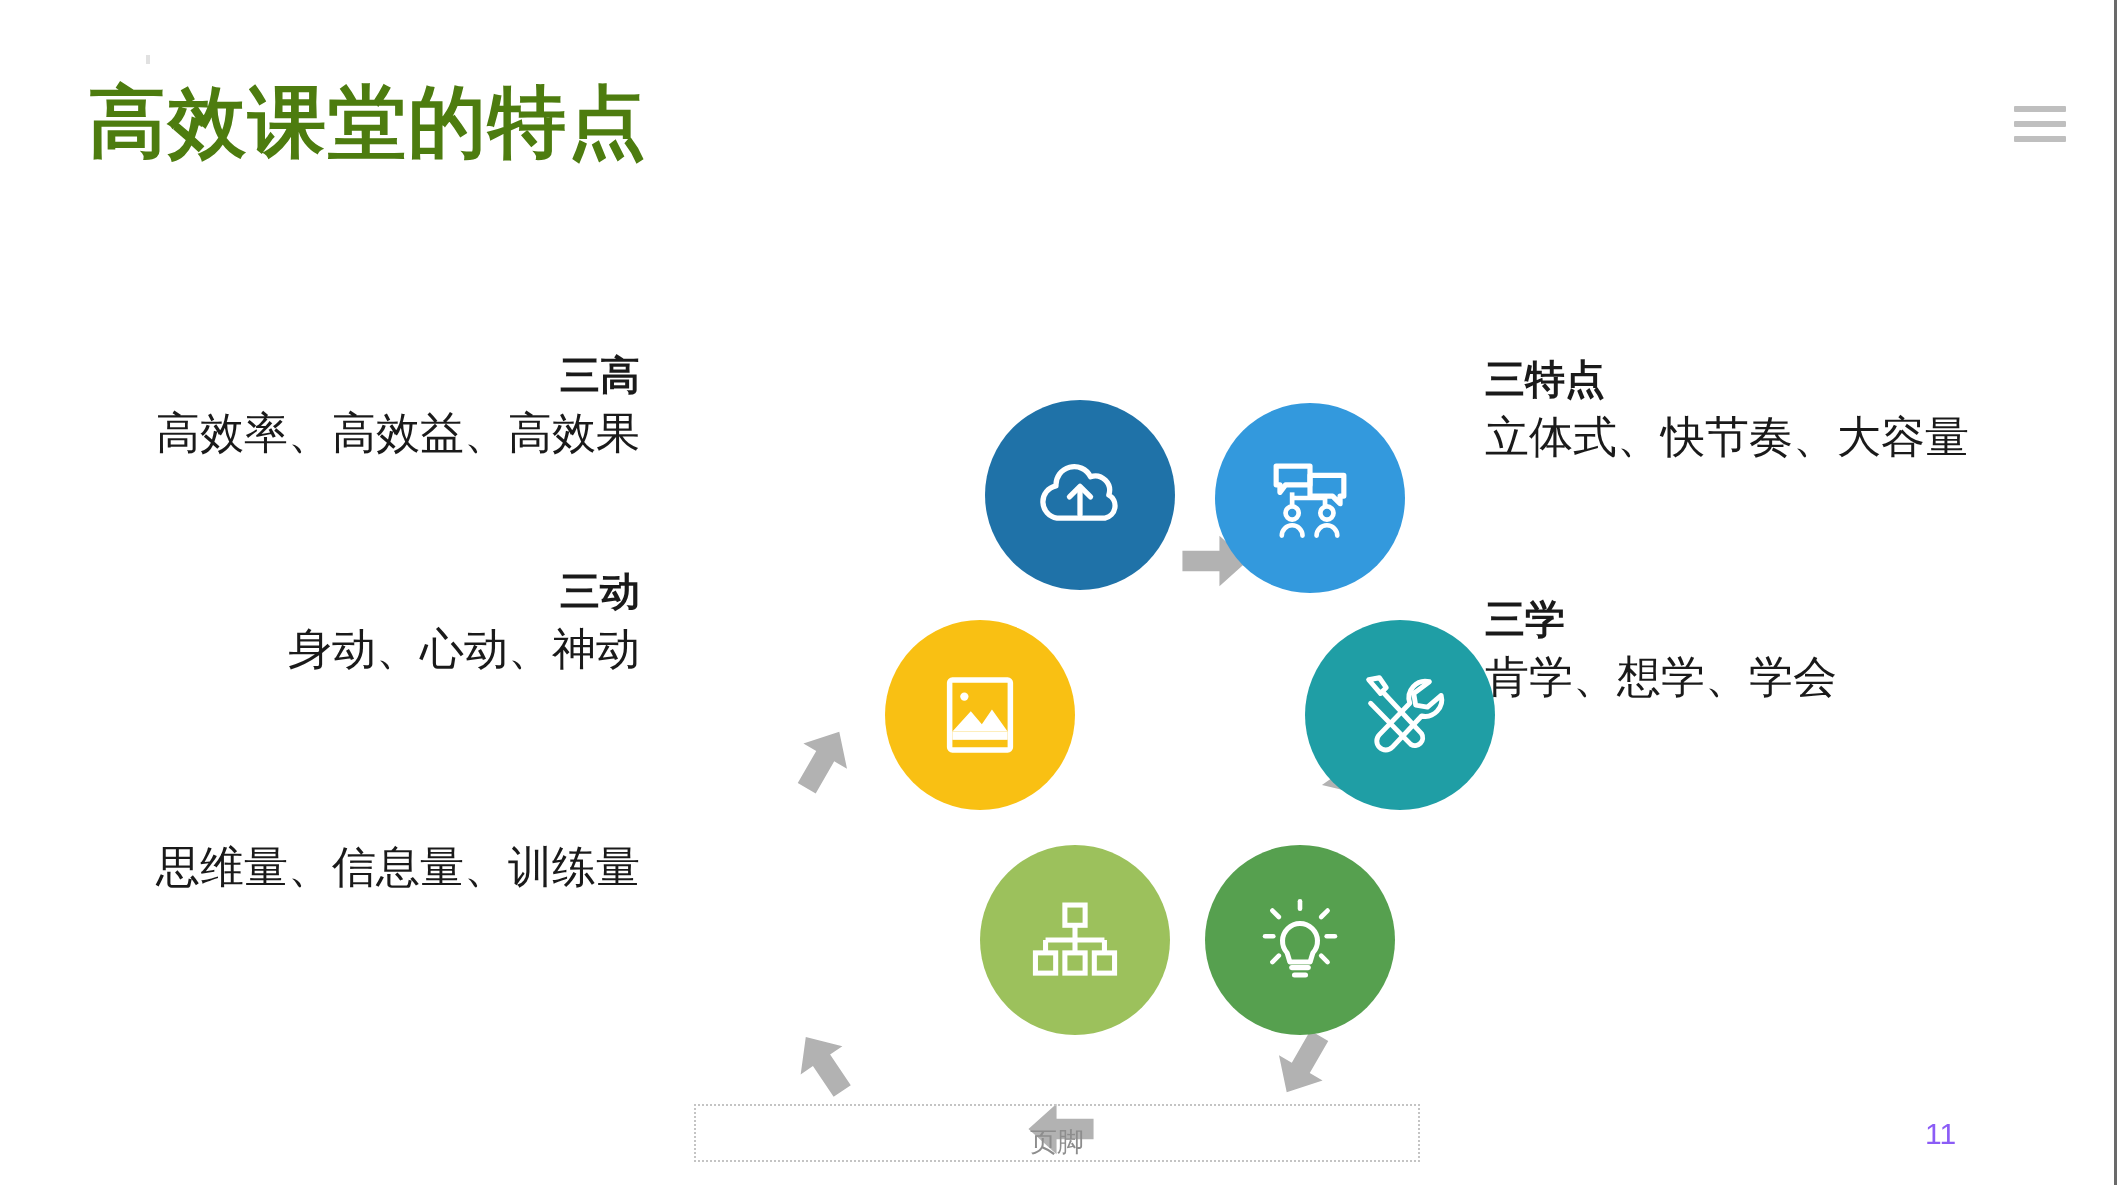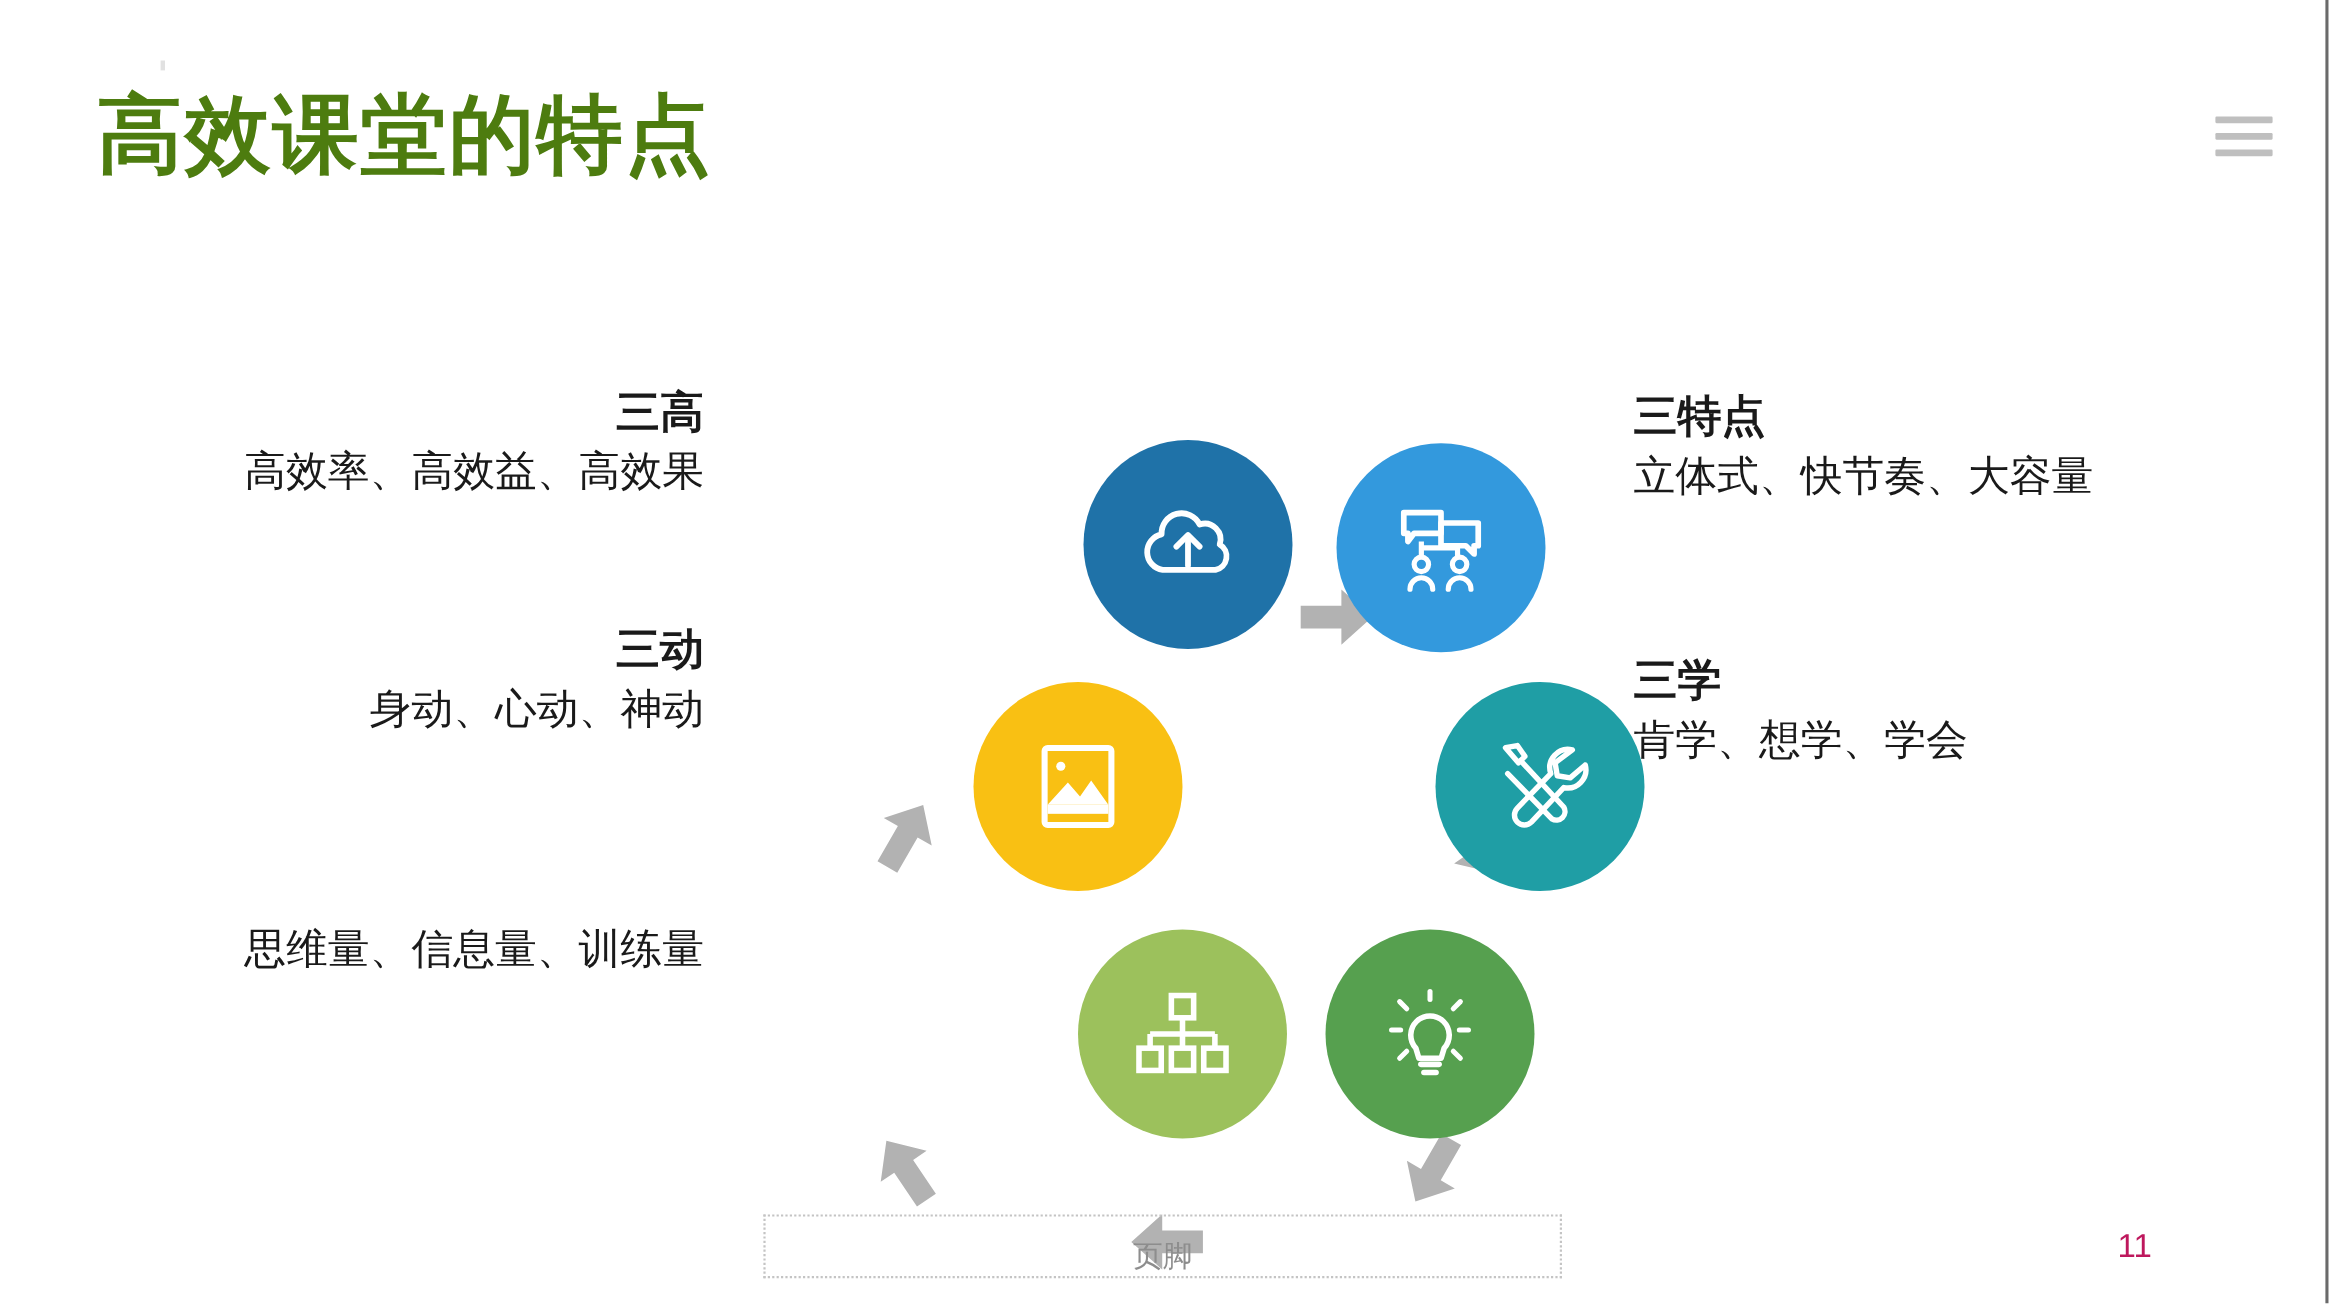--- a/index.html
+++ b/index.html
@@ -66,21 +66,21 @@
     position: absolute;
     color: #1a1a1a;
   }
   .label-block .lb-title {
     font-size: 40px;
     font-weight: bold;
     line-height: 1.15;
     margin-bottom: 6px;
   }
   .label-block .lb-body {
-    font-size: 38px;
+    font-size: 44px;
     font-weight: normal;
     line-height: 1.33;
     color: #1a1a1a;
   }
 
   .left-block  { text-align: right; }
   .right-block { text-align: left; }
 
   .lb-left-1  { left: 60px;  top: 352px; width: 580px; }
   .lb-left-2  { left: 60px;  top: 568px; width: 580px; }
@@ -145,21 +145,21 @@
   .footer-text {
     font-size: 27px;
     color: #8d8d8d;
     margin-top: 17px;
   }
   .page-number {
     position: absolute;
     left: 1925px;
     top: 1117px;
     font-size: 30px;
-    color: #be185d;
+    color: #8b5cf6;
   }
 </style>
 </head>
 <body>
 
 <div class="slide">
 
   <div class="title-speck"></div>
 
   <div class="slide-title">高效课堂的特点</div>

